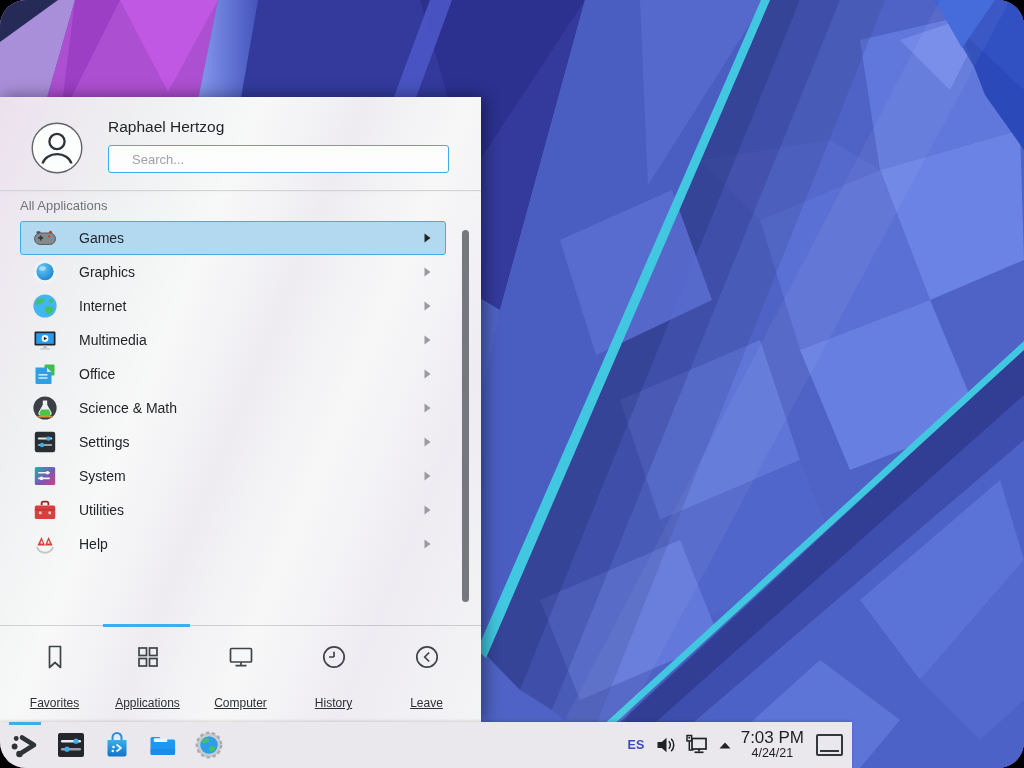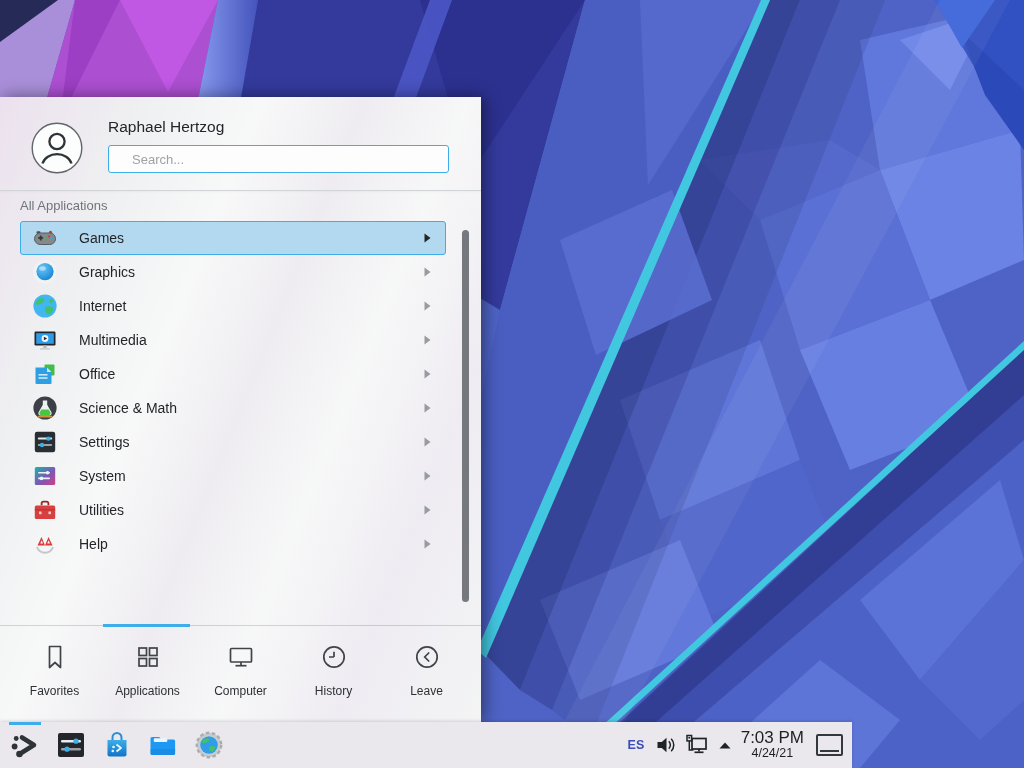--- a/index.html
+++ b/index.html
@@ -1,17 +1,17 @@
 <!DOCTYPE html>
 <html style="--accent: #3daee9; --selection-fill: #b3d9f1; --menu-background: #eff0f1; --taskbar-background: #eae8ec; --text-primary: #232629; --keyboard-indicator: #3c4db5;"><head>
 <meta charset="utf-8">
 <style>
   html,body{margin:0;padding:0;background:#000;}
   .screen{position:relative;width:1024px;height:768px;overflow:hidden;
-          font-family:"Liberation Sans",sans-serif;background:#ef4444;}
+          font-family:"Liberation Sans",sans-serif;background:#ef4444;border-radius:26px;}
   .wallpaper{position:absolute;inset:0;display:block;}
 
   
   .menu{position:absolute;left:0;top:97px;width:481px;height:625px;
         background:var(--menu-background,#eff0f1);box-shadow:3px 0 16px rgba(0,0,0,.45);}
   .menu::before{content:"";position:absolute;inset:0;z-index:0;pointer-events:none;
         background:linear-gradient(112deg,
           rgba(233,215,236,.60) 0%, rgba(255,255,255,0) 20%,
           rgba(255,255,255,.55) 36%, rgba(236,226,240,.28) 50%,
           rgba(255,255,255,.50) 64%, rgba(238,230,243,.42) 80%,
@@ -40,21 +40,21 @@
 
   .scrollbar{position:absolute;left:462px;top:133px;width:7px;height:372px;border-radius:3.5px;
              background:#75797d;cursor:pointer;}
 
   .tabbar{position:absolute;left:0;top:528px;width:481px;height:97px;box-sizing:border-box;
           border-top:1px solid rgba(0,0,0,.15);display:flex;justify-content:center;}
   .tab-indicator{position:absolute;left:103px;top:-2px;width:87px;height:3px;background:var(--accent,#3daee9);}
   .tab{width:93px;display:flex;flex-direction:column;align-items:center;cursor:pointer;}
   .tab .ticon{margin-top:16px;width:30px;height:30px;}
   .tab .ticon svg{width:30px;height:30px;display:block;stroke:#3f4448;stroke-width:1.7;fill:none;}
-  .tab .tlabel{margin-top:12px;font-size:12px;color:#2e3134;}
+  .tab .tlabel{margin-top:24px;font-size:12px;color:#2e3134;text-decoration:underline;}
 
   
   .taskbar{position:absolute;left:0;top:722px;width:852px;height:46px;
            background:var(--taskbar-background,#eae8ec);display:flex;align-items:center;
            box-shadow:0 -1px 3px rgba(0,0,0,.15);}
   .task-apps{display:flex;align-items:center;gap:12px;padding-left:8px;}
   .task-btn{position:relative;width:34px;height:34px;display:flex;align-items:center;justify-content:center;cursor:pointer;}
   .task-btn svg{width:32px;height:32px;display:block;}
   .task-btn.active::after{content:"";position:absolute;top:-6px;left:1px;width:32px;height:3px;
            background:var(--accent,#3daee9);}

